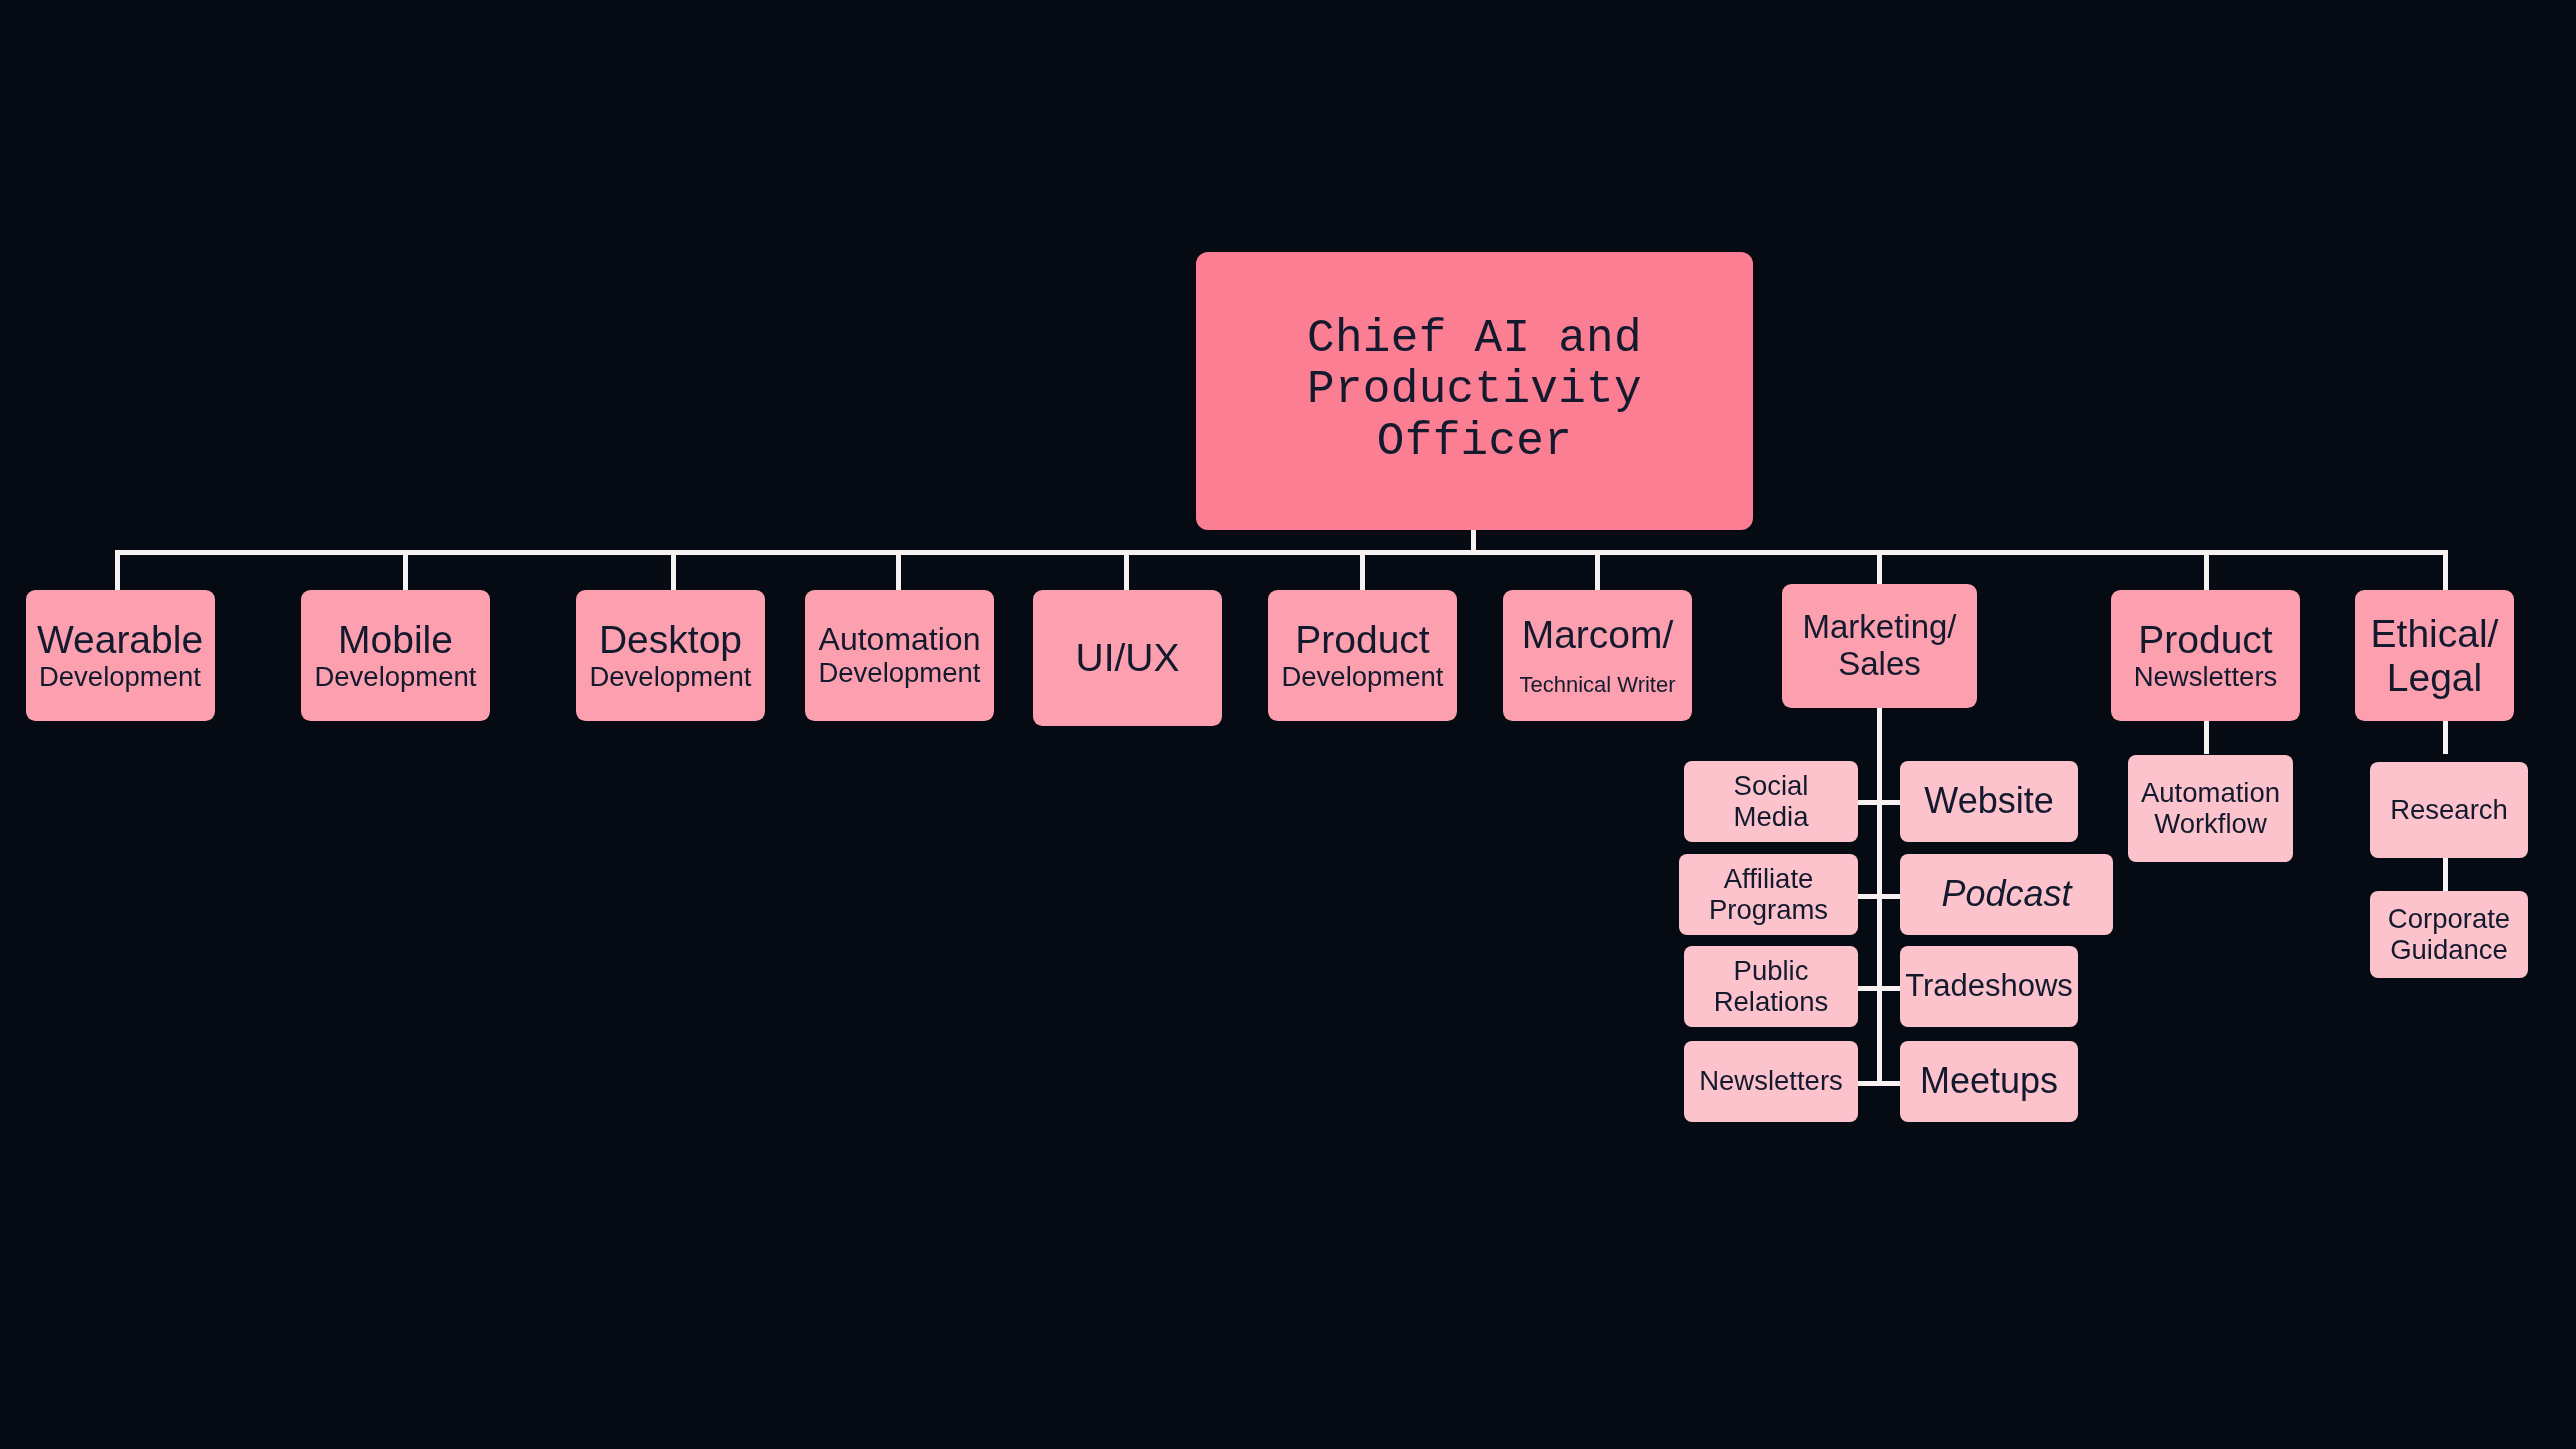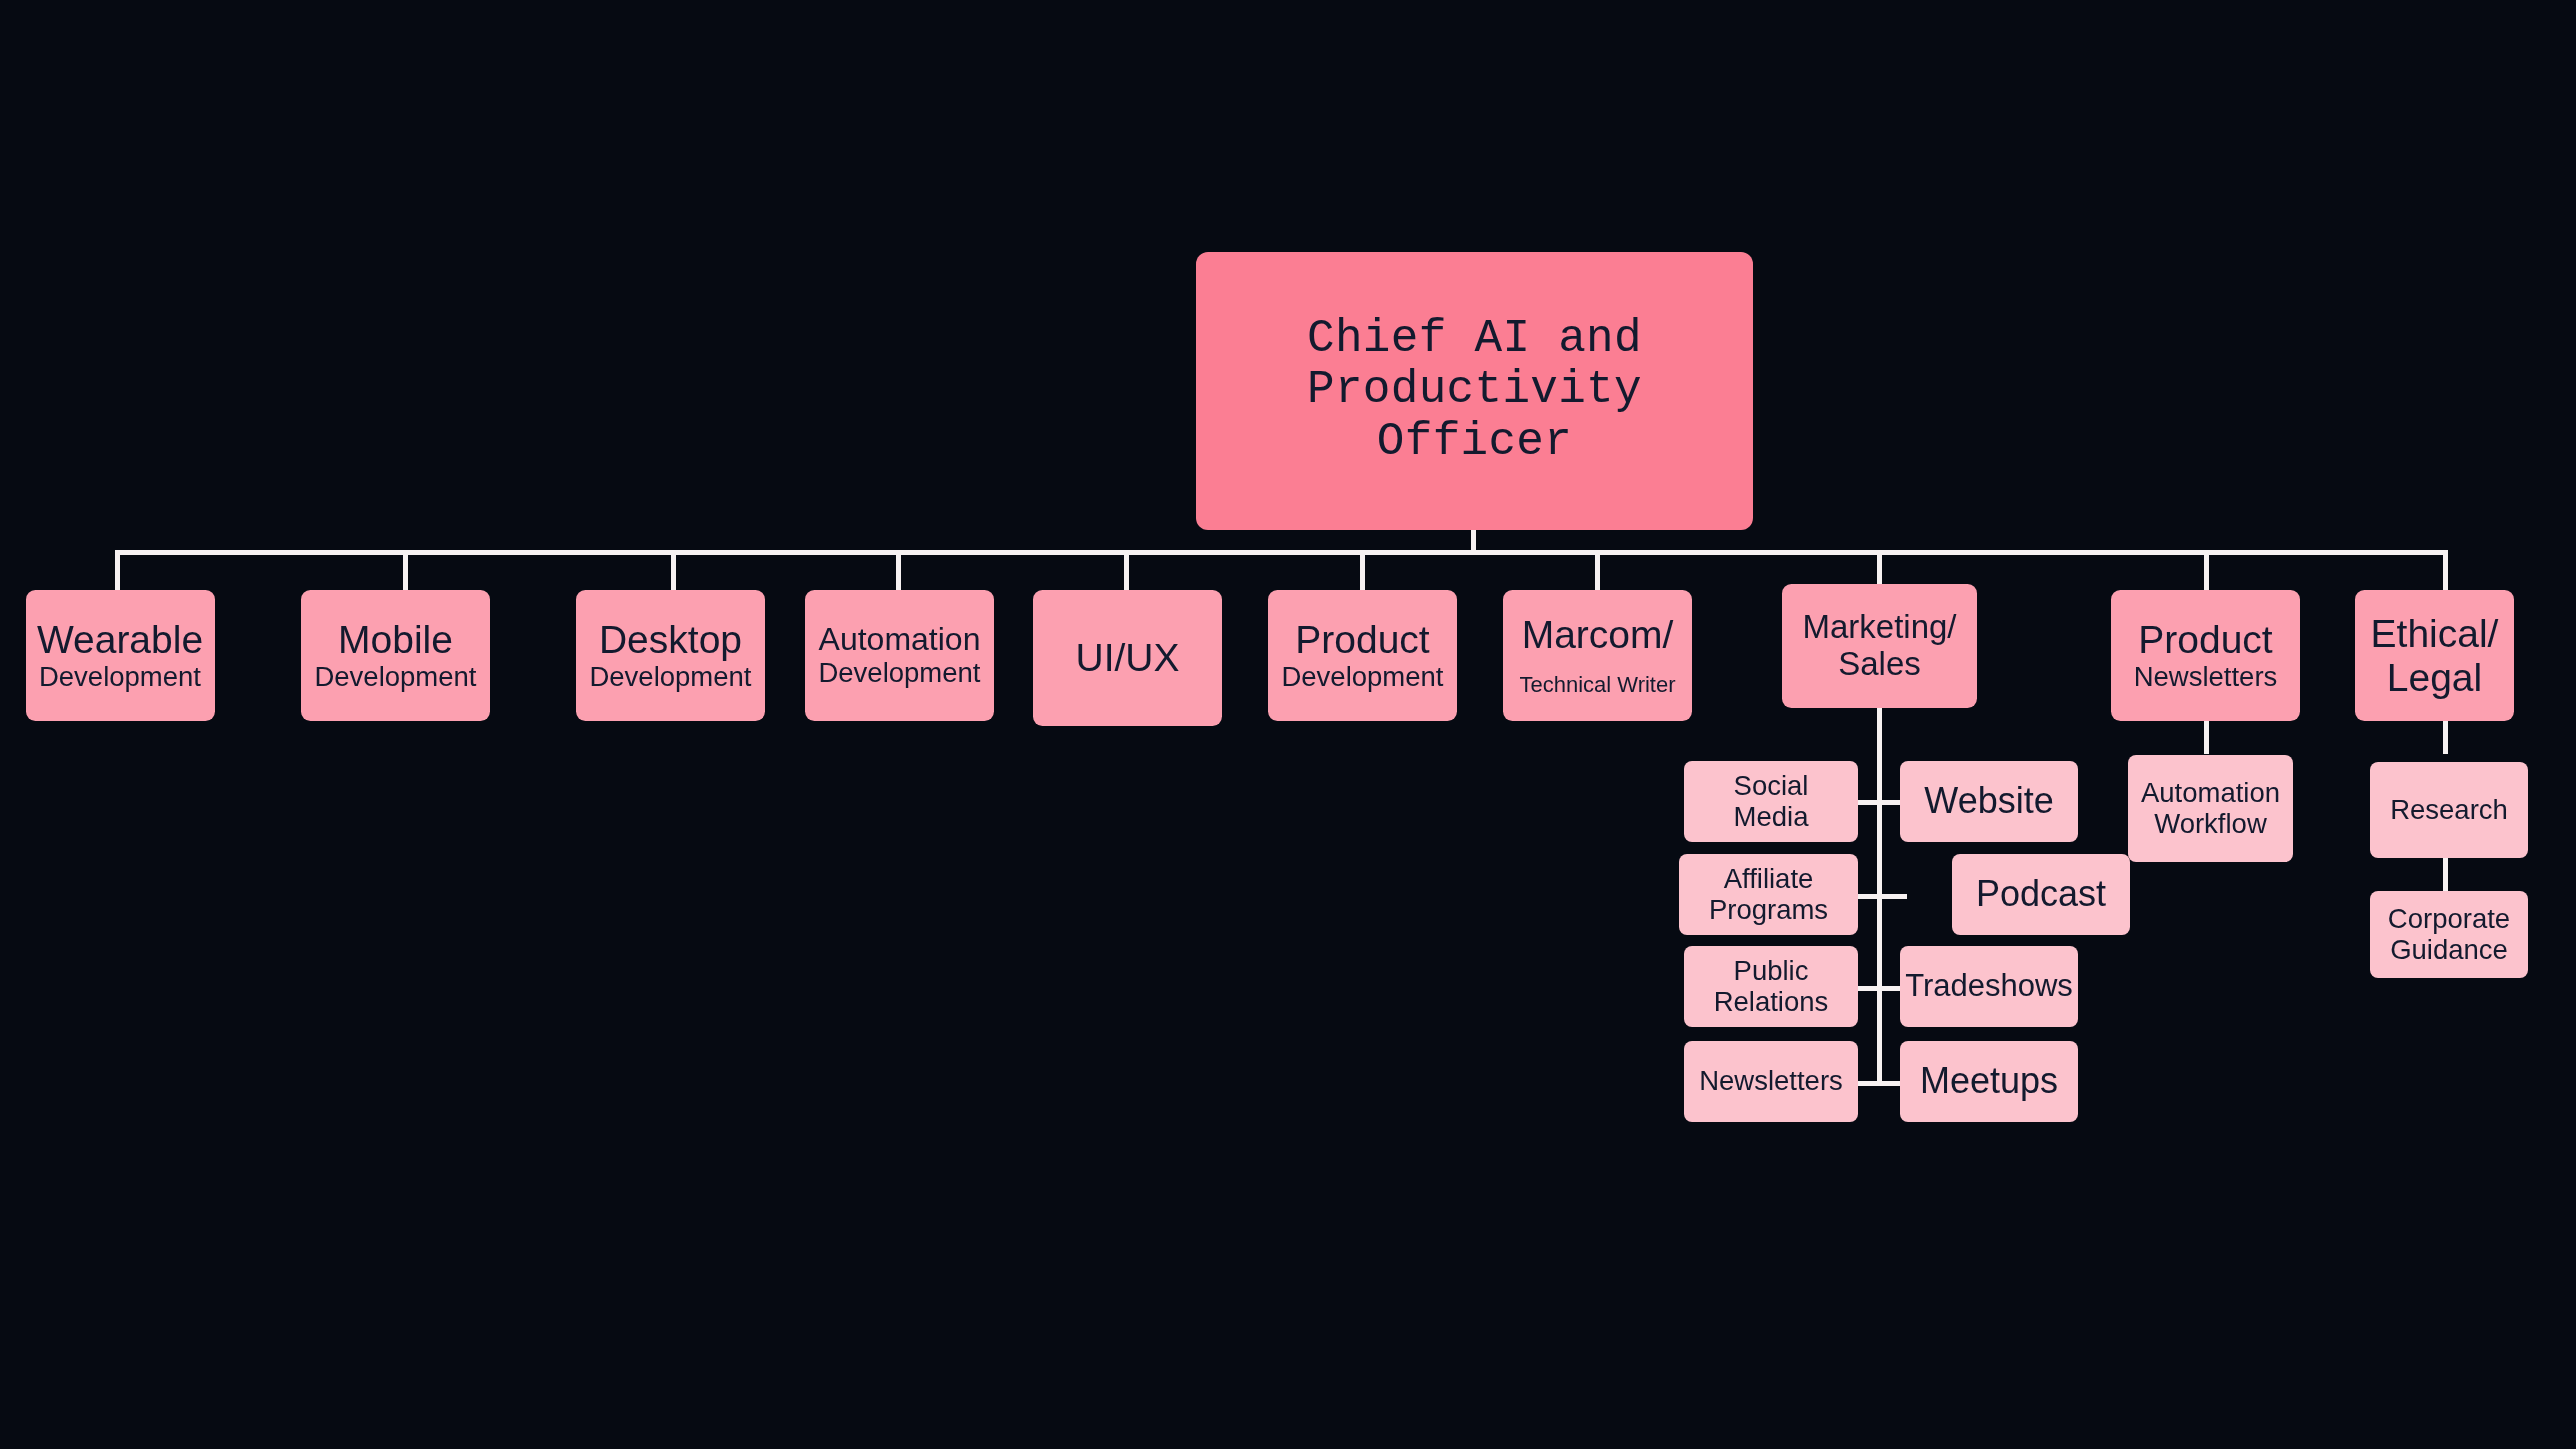--- a/index.html
+++ b/index.html
@@ -166,21 +166,21 @@
   </div>
 
   <div class="node lvl3" style="left:1684px; top:1041px; width:174px; height:81px;">
     <span class="l1">Newsletters</span>
   </div>
 
   <div class="node lvl3 big" style="left:1900px; top:761px; width:178px; height:81px;">
     <span class="l1">Website</span>
   </div>
 
-  <div class="node lvl3 big" style="left:1952px; top:854px; width:178px; height:81px;">
+  <div class="node lvl3 big" style="left:1900px; top:854px; width:213px; height:81px;font-style:italic;">
     <span class="l1">Podcast</span>
   </div>
 
   <div class="node lvl3" style="left:1900px; top:946px; width:178px; height:81px;">
     <span class="l1" style="font-size:31px;">Tradeshows</span>
   </div>
 
   <div class="node lvl3 big" style="left:1900px; top:1041px; width:178px; height:81px;">
     <span class="l1">Meetups</span>
   </div>

